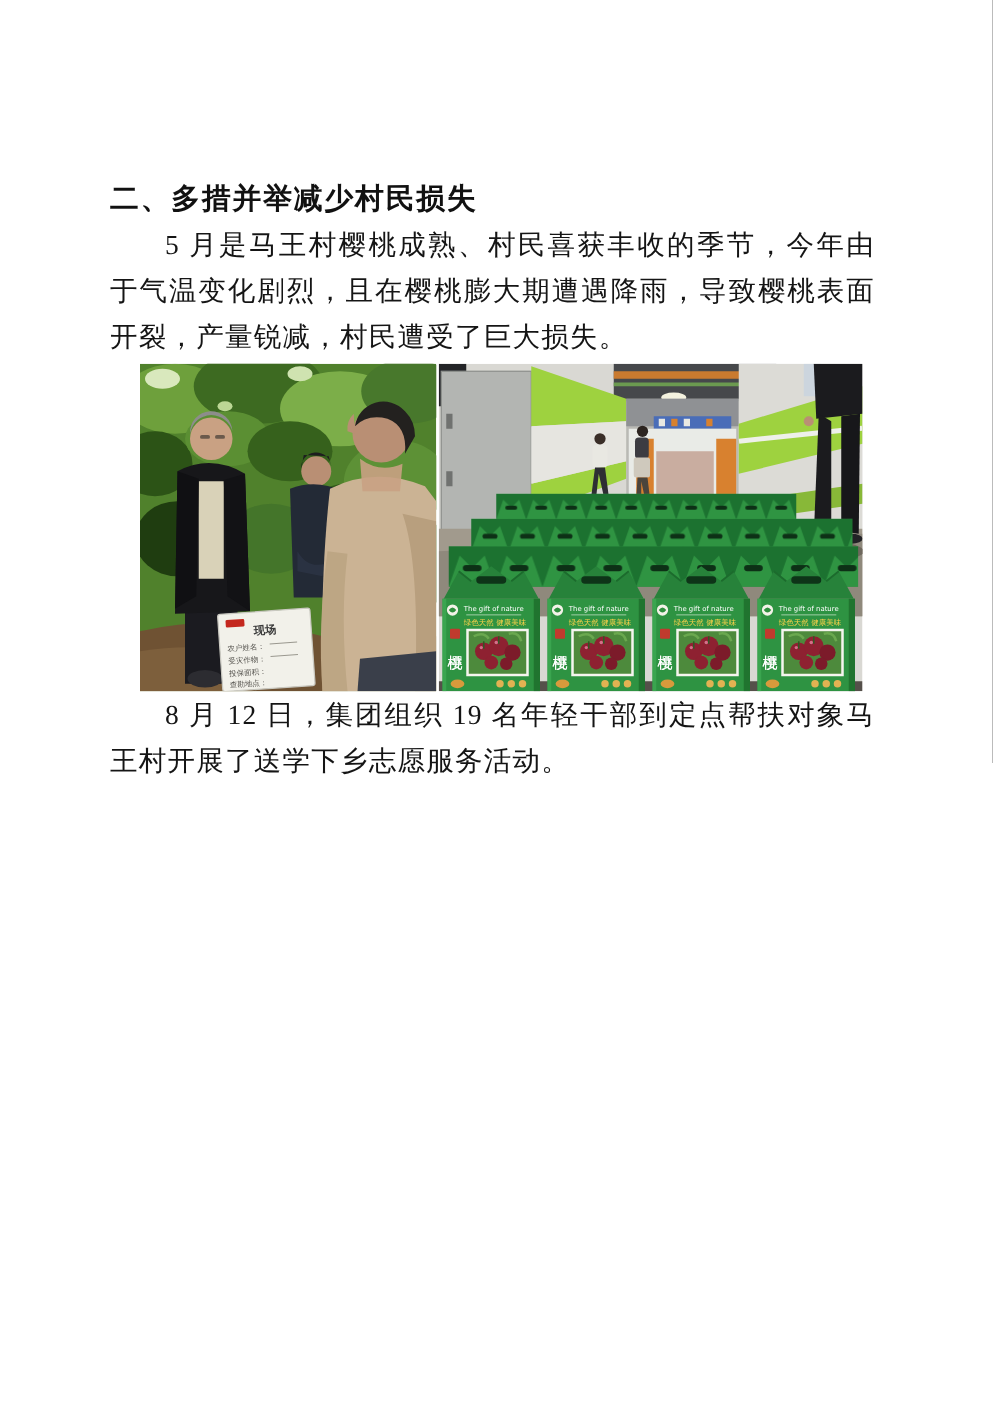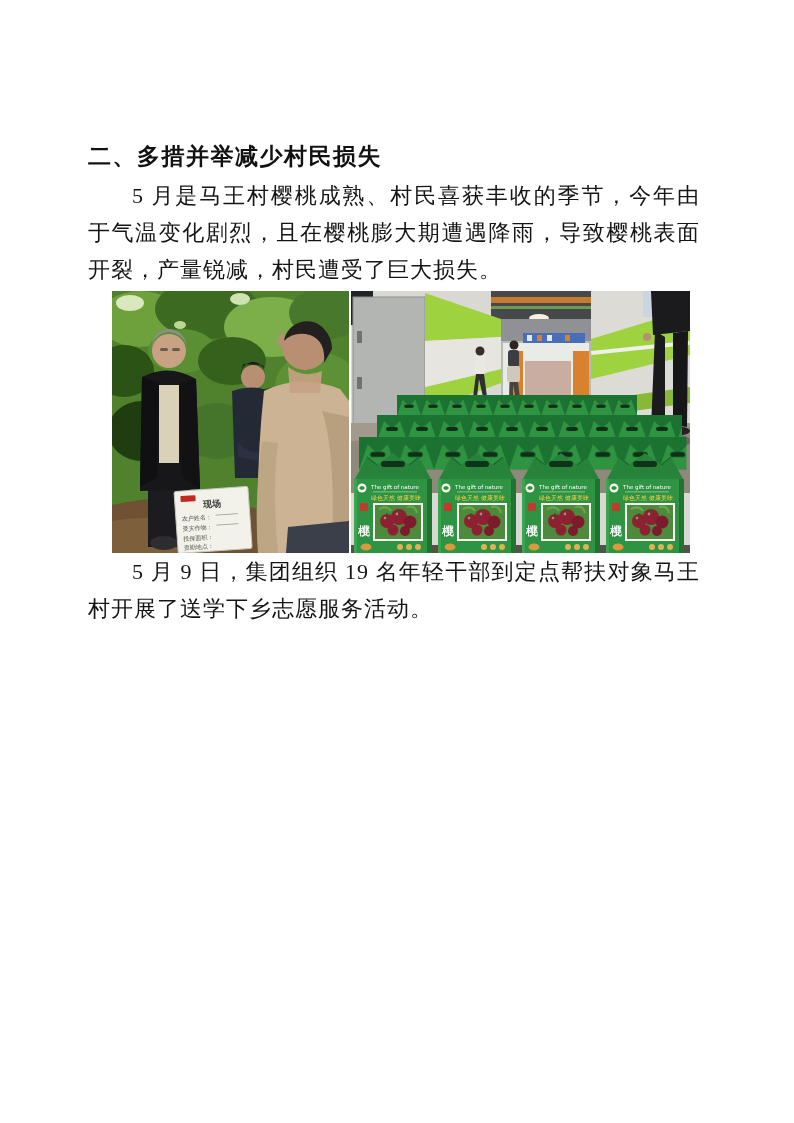--- a/index.html
+++ b/index.html
@@ -12,21 +12,21 @@
     font-family:"Liberation Serif","DejaVu Serif",serif;
     color:#141414;
   }
   .doc{
     position:absolute;
     left:88px;top:0;
     width:612px;
   }
   .sec-heading{
     margin:0;
-    font-family:Liberation Mono, monospace;
+    font-family:Liberation Serif, serif;
     font-weight:700;
     font-size:23px;
     line-height:37px;
     letter-spacing:1.5px;
     color:#111;
   }
   .h-two{margin-top:140px;}
   .h-three{margin-top:17px;text-indent:44px;}
   .body-para{
     margin:0;
@@ -249,17 +249,17 @@
           <rect x="0" y="254" width="339" height="8" fill="#55504a"></rect>
           <use href="#giftbox" x="2" y="160"></use>
           <use href="#giftbox" x="86" y="160"></use>
           <use href="#giftbox" x="170" y="160"></use>
           <use href="#giftbox" x="254" y="160"></use>
         </g>
       </svg>
     </div>
 
 
-    <p class="body-para">5 月 9 日，集团组织 19 名年轻干部到定点帮扶对象马王村开展了送学下乡志愿服务活动。</p>
+    <p class="body-para">8 月 12 日，集团组织 19 名年轻干部到定点帮扶对象马王村开展了送学下乡志愿服务活动。</p>
 
 
   </div>
 </div>
 
 </body></html>

